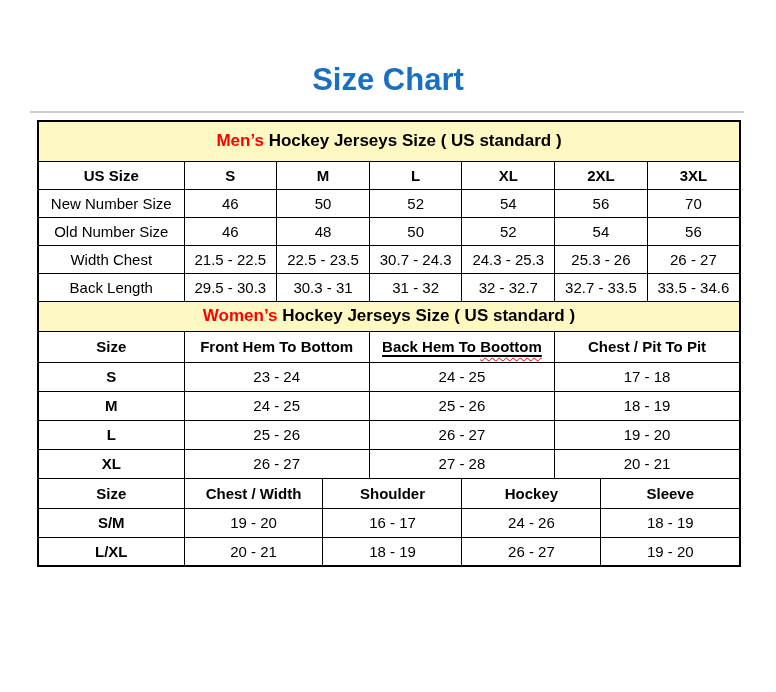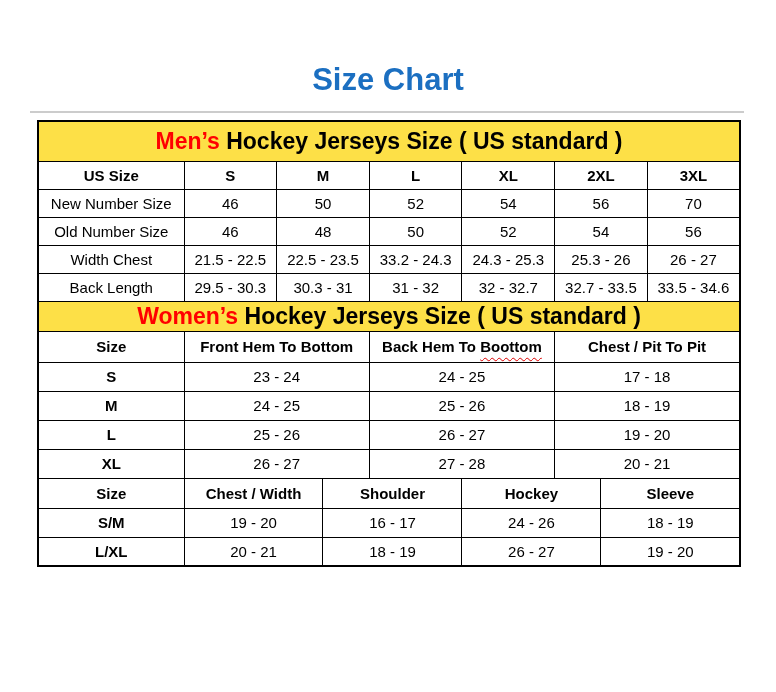--- a/index.html
+++ b/index.html
@@ -39,32 +39,33 @@
     vertical-align: middle;
     font-size: 15px;
     padding: 0 2px;
     overflow: hidden;
     white-space: nowrap;
   }
   th { font-weight: bold; }
   td { font-weight: normal; }
   td.bold { font-weight: bold; }
   tr.band td {
-    background: #fde047;
+    background: #fef9c3;
     font-weight: bold;
-    font-size: 23px;
+    font-size: 17px;
   }
   tr.band .red { color: #FF0000; }
   tr.band-lg td { height: 40px; }
   tr.band-sm td { height: 30px; }
   tr.h-28 td, tr.h-28 th { height: 28px; }
   tr.h-29 td, tr.h-29 th { height: 29px; }
   tr.h-30 td, tr.h-30 th { height: 30px; }
   tr.h-31 td, tr.h-31 th { height: 31px; }
   .underlined {
+    text-decoration: underline;
     text-decoration-thickness: 1.5px;
     text-underline-offset: 3px;
   }
   .misspelled {
     text-decoration: underline wavy #DD0000;
     text-decoration-thickness: 1px;
     text-underline-offset: 5px;
   }
 </style>
 </head>
@@ -121,21 +122,21 @@
       <td colspan="2">48</td>
       <td colspan="2">50</td>
       <td colspan="2">52</td>
       <td colspan="2">54</td>
       <td colspan="2">56</td>
     </tr>
     <tr class="h-28">
       <td>Width Chest</td>
       <td colspan="2">21.5 - 22.5</td>
       <td colspan="2">22.5 - 23.5</td>
-      <td colspan="2">33.2 - 24.3</td>
+      <td colspan="2">30.7 - 24.3</td>
       <td colspan="2">24.3 - 25.3</td>
       <td colspan="2">25.3 - 26</td>
       <td colspan="2">26 - 27</td>
     </tr>
     <tr class="h-28">
       <td>Back Length</td>
       <td colspan="2">29.5 - 30.3</td>
       <td colspan="2">30.3 - 31</td>
       <td colspan="2">31 - 32</td>
       <td colspan="2">32 - 32.7</td>

